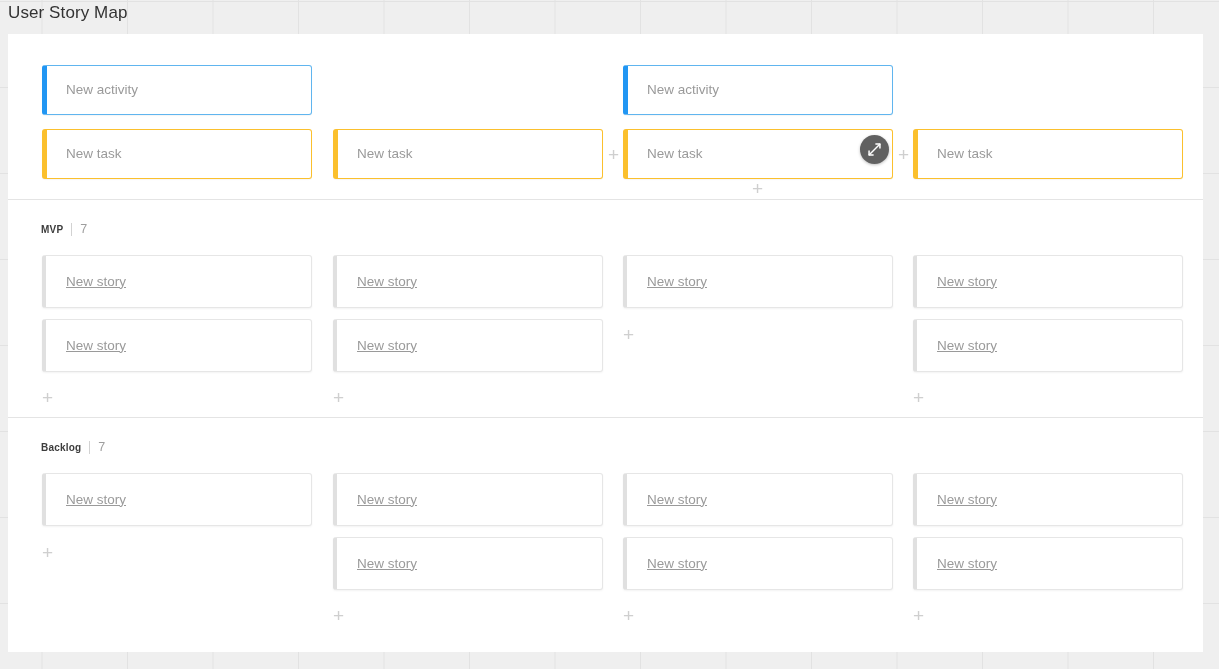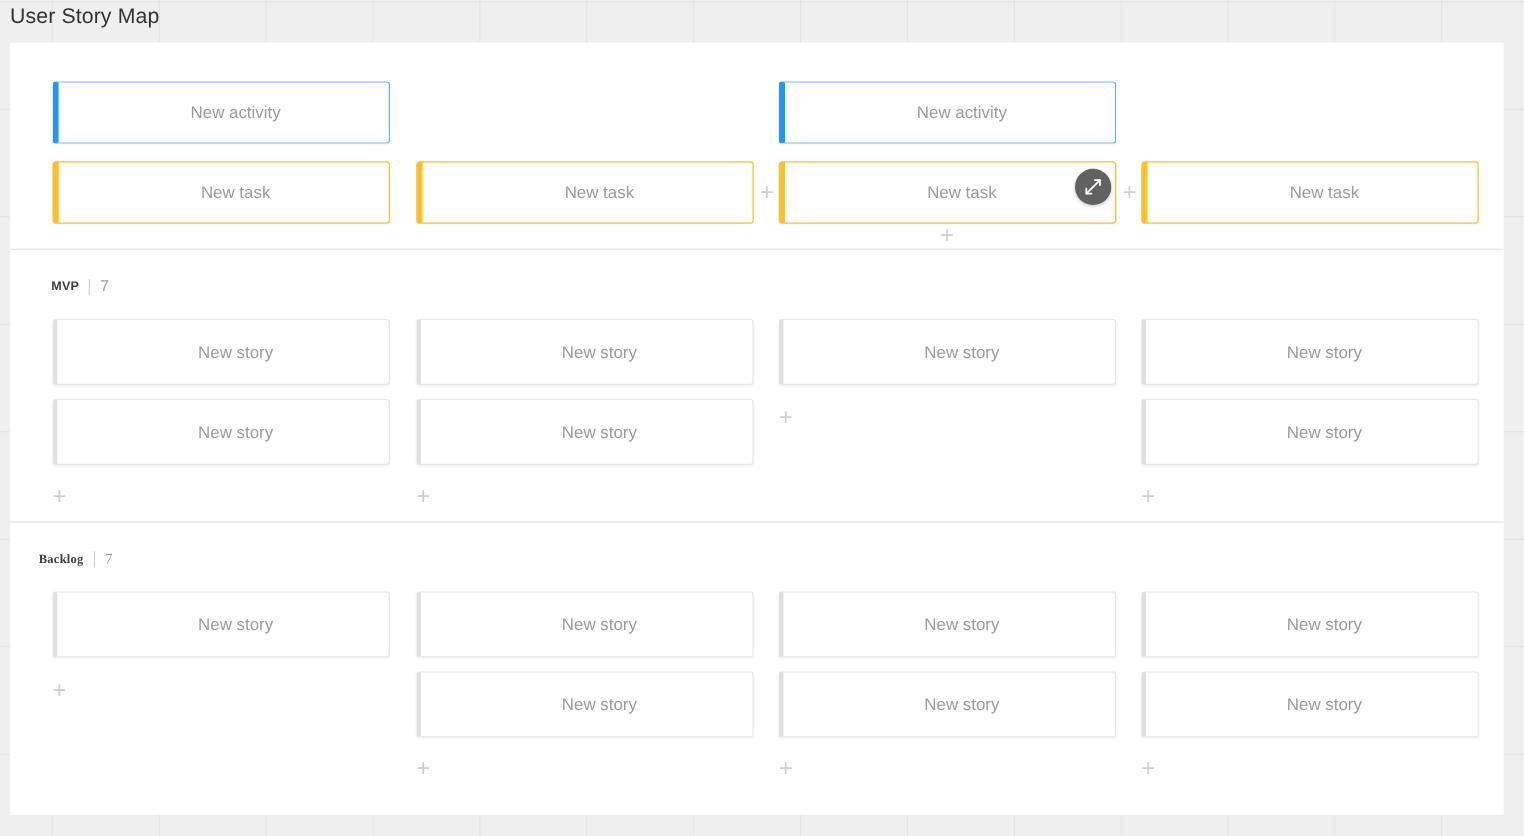--- a/index.html
+++ b/index.html
@@ -52,21 +52,20 @@
     background: #e4e4e4;
   }
 
   
   .card {
     position: absolute;
     background: #ffffff;
     border-radius: 3px;
     display: flex;
     align-items: center;
-    justify-content: center;
   }
 
   .card-label {
     font-size: 13.5px;
     color: #9a9a9a;
     padding-left: 19px;
     line-height: 18px;
     white-space: nowrap;
   }
 
@@ -81,21 +80,21 @@
     border-left: 5px solid #fbc02d;
     box-shadow: 0 1px 1px rgba(0,0,0,0.04);
   }
 
   .card.story {
     border: 1px solid #e6e6e6;
     border-left: 4px solid #e0e0e0;
     box-shadow: 0 1px 2px rgba(0,0,0,0.05);
   }
 
-  .card.story .card-label { padding-left: 20px; }
+  .card.story .card-label { padding-left: 20px; text-decoration: underline; }
   .card.task .card-label  { padding-left: 19px; }
 
   
   .plus {
     position: absolute;
     color: #cfcfcf;
     font-size: 19px;
     line-height: 19px;
     font-weight: 300;
     user-select: none;
@@ -202,21 +201,21 @@
       <span class="card-label">New story</span>
     </div>
     <div class="card story" style="left: 905px; top: 285px; width: 270px; height: 53px;">
       <span class="card-label">New story</span>
     </div>
     <div class="plus" style="left: 615px; top: 291px;">+</div>
     <div class="plus" style="left: 34px; top: 354px;">+</div>
     <div class="plus" style="left: 325px; top: 354px;">+</div>
     <div class="plus" style="left: 905px; top: 354px;">+</div>
     <div class="section-divider" style="top: 383px;"></div>
-    <div class="section-label" style="left: 23px; top: 406px; font-family: Liberation Serif, serif;">
+    <div class="section-label" style="left: 33px; top: 406px;">
       <span class="section-name">Backlog</span>
       <span class="section-sep"></span>
       <span class="section-count">7</span>
     </div>
     <div class="card story" style="left: 34px; top: 439px; width: 270px; height: 53px;">
       <span class="card-label">New story</span>
     </div>
     <div class="card story" style="left: 325px; top: 439px; width: 270px; height: 53px;">
       <span class="card-label">New story</span>
     </div>

